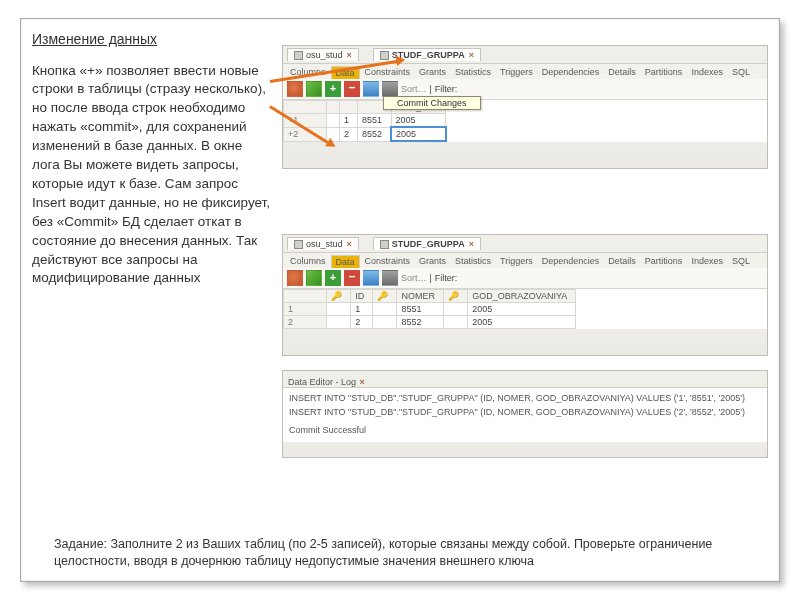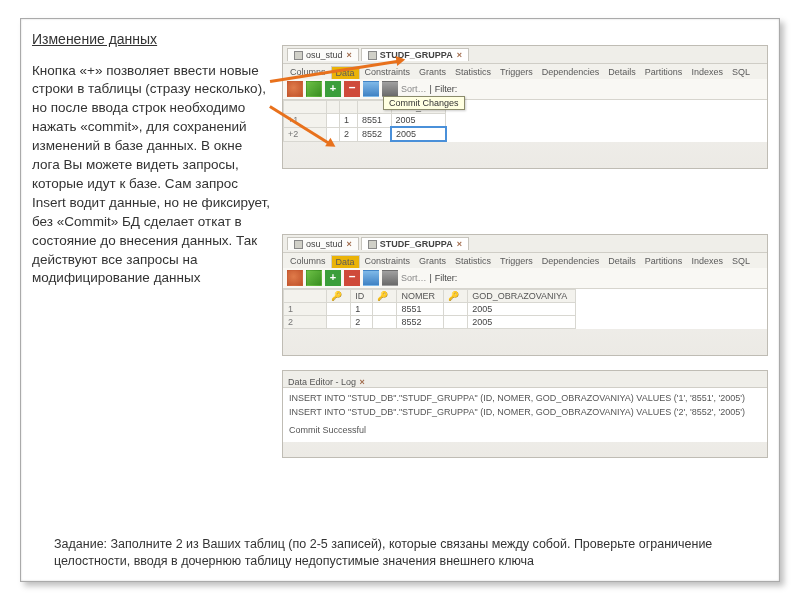--- a/index.html
+++ b/index.html
@@ -5,40 +5,40 @@
   body{margin:0;background:#fff;font-family:Arial,Helvetica,sans-serif;font-size:12px;color:#333}
   .slide{position:relative;width:800px;height:600px;box-sizing:border-box}
   .frame{position:absolute;left:20px;top:18px;right:20px;bottom:18px;border:1px solid #aaa;box-shadow:inset 0 0 2px rgba(0,0,0,.2),4px 4px 6px rgba(0,0,0,.25)}
   .left-text{position:absolute;left:32px;top:30px;width:240px;line-height:1.4;font-size:13.5px}
   .left-text h2{margin:0 0 12px;font-size:14px;font-weight:normal;text-decoration:underline}
   .task{position:absolute;left:54px;bottom:30px;right:50px;font-size:12.5px;line-height:1.35}
   .panel{position:absolute;background:linear-gradient(#f5f5f3,#eceae5);border:1px solid #bfbcb4;font-size:10px;color:#444}
   .p1{left:282px;top:45px;width:484px;height:122px}
   .p2{left:282px;top:234px;width:484px;height:120px}
   .p3{left:282px;top:370px;width:484px;height:86px}
-  .tabbar{display:flex;align-items:center;height:17px;background:#efeee9;border-bottom:1px solid #cfcdc6;padding-left:4px;gap:2px}
+  .tabbar{display:flex;align-items:center;height:17px;background:#efeee9;border-bottom:1px solid #cfcdc6;padding-left:4px;gap:14px}
   .ftab{display:flex;align-items:center;gap:3px;background:#fcfcfa;border:1px solid #c7c5be;border-bottom:none;padding:1px 6px;font-size:9px}
   .ftab .ico{width:9px;height:9px;display:inline-block;position:relative}
   .ico-tbl::before{content:"";position:absolute;inset:0;background:#d0d0c8;border:1px solid #888}
   .ftab.active{background:#fff;font-weight:bold}
   .close-x{color:#a06a4a;font-weight:bold;margin-left:1px}
   .subtabs{display:flex;gap:1px;padding:2px 3px 0;background:#f2f1ec;font-size:9px;color:#5a5a5a;flex-wrap:nowrap}
   .subtabs span{padding:1px 4px;white-space:nowrap}
   .subtabs .sel{background:#eab308;border:1px solid #cfcdc6;border-bottom:none}
   .toolbar{display:flex;align-items:center;gap:3px;height:20px;padding:0 4px;background:#f9f8f4;border-bottom:1px solid #d7d5ce;font-size:9px;position:relative}
   .tbtn{width:14px;height:14px;border:1px solid transparent}
   .pin{background:radial-gradient(circle at 40% 40%,#e07b4a,#c0522a)}
   .refr{background:linear-gradient(135deg,#6bbf45,#3a8f20)}
   .plus{background:#3b9e3b}.plus::after{content:"+";color:#fff;display:block;text-align:center;line-height:12px;font-size:11px;font-weight:bold}
   .minus{background:#cf4a3a}.minus::after{content:"–";color:#fff;display:block;text-align:center;line-height:10px;font-size:12px;font-weight:bold}
   .commit{background:linear-gradient(#7fb9e8,#3f82c4)}
   .roll{background:linear-gradient(#a0a0a0,#6b6b6b)}
   .sorti{color:#888}
   .flt{color:#444}
-  .tooltip{position:absolute;left:100px;top:17px;background:#ffffe1;border:1px solid #8a8a6a;padding:1px 5px;font-size:9px;color:#333;box-shadow:1px 1px 2px rgba(0,0,0,.2);z-index:5}
+  .tooltip{position:absolute;left:100px;top:17px;background:#ffffe1;border:1px solid #8a8a6a;padding:1px 13px;font-size:9px;color:#333;box-shadow:1px 1px 2px rgba(0,0,0,.2);z-index:5}
   .grid{background:#fff;font-size:9px}
   .grid table{border-collapse:collapse;width:auto}
   .grid th,.grid td{border:1px solid #d8d7d1;padding:1px 8px 1px 4px;text-align:left;white-space:nowrap}
   .grid th{background:#f3f2ed;font-weight:normal;color:#555;position:relative}
   .rowhdr{background:#f3f2ed;text-align:center;color:#777;width:30px}
   .edcell{border:2px solid #4a90d9 !important;background:#fff}
   .logtitle{display:flex;align-items:flex-end;height:16px;padding:0 5px;font-size:9px;color:#555;background:#efeee9;border-bottom:1px solid #d0cec7}
   .logbody{background:#fff;padding:4px 6px;font-size:9px;line-height:1.5;color:#555}
   .arrow{position:absolute;background:#e8711c;height:2.5px;transform-origin:left center;z-index:6}
   .arrow::after{content:"";position:absolute;right:-7px;top:-4px;border-left:9px solid #e8711c;border-top:5px solid transparent;border-bottom:5px solid transparent}

